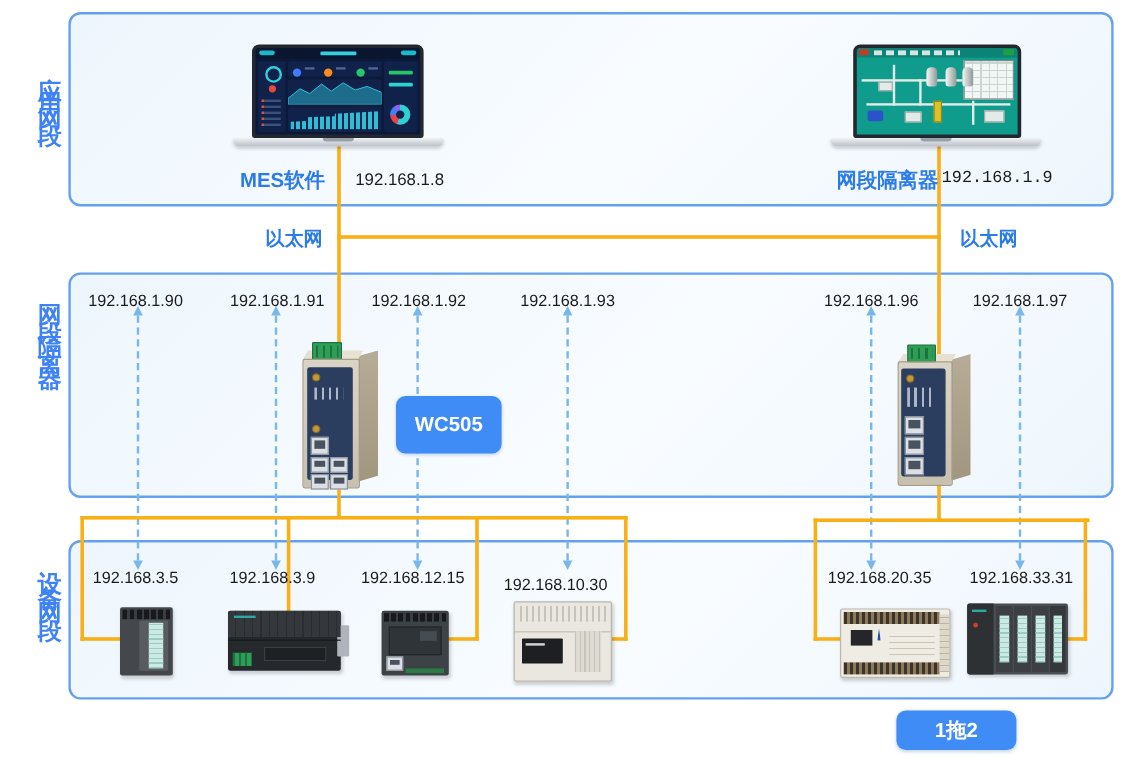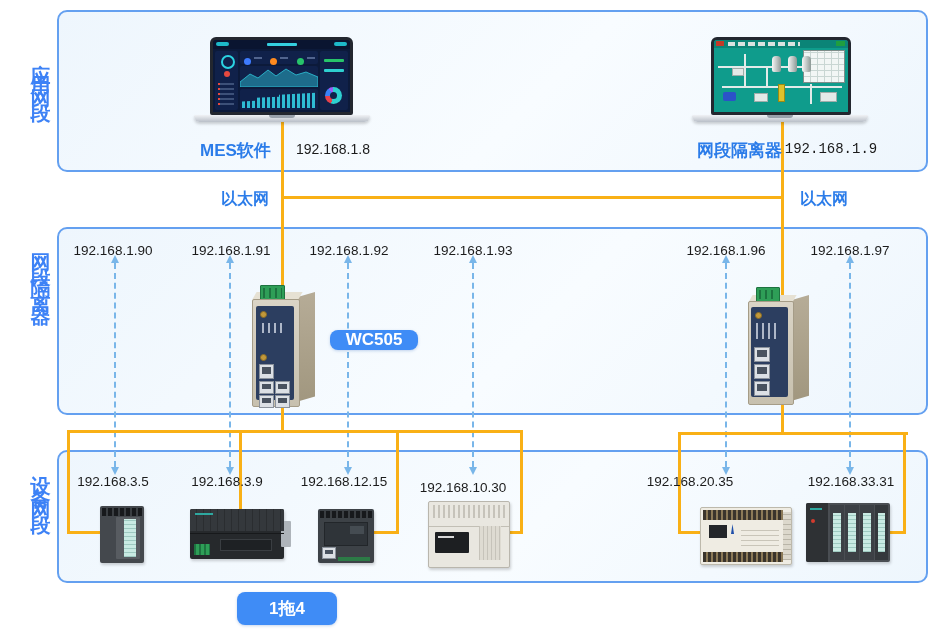--- a/index.html
+++ b/index.html
@@ -222,27 +222,27 @@
     <div class="front" style="left:4px;top:18px;width:44px;height:102px;"></div>
     <div class="panel" style="left:7px;top:24px;width:37px;height:90px;">
       <div class="gdot" style="left:4px;top:5px;"></div>
       <div class="dgrid" style="left:5px;top:16px;height:16px;"></div>
       <div class="rj45" style="left:3px;top:40px;width:14px;height:13px;"></div>
       <div class="rj45" style="left:3px;top:57px;width:14px;height:13px;"></div>
       <div class="rj45" style="left:3px;top:74px;width:14px;height:13px;"></div>
     </div>
   </div>
 
-  <div class="chip" style="left:330px;top:330px;width:88px;height:20px;">WC505</div>
+  <div class="chip" style="left:330px;top:330px;width:88px;height:48px;">WC505</div>
 
   <div class="ip" style="left:113px;top:474px;">192.168.3.5</div>
   <div class="ip" style="left:227px;top:474px;">192.168.3.9</div>
   <div class="ip" style="left:344px;top:474px;">192.168.12.15</div>
   <div class="ip" style="left:463px;top:480px;">192.168.10.30</div>
-  <div class="ip" style="left:690px;top:474px;text-align:right;">192.168.20.35</div>
+  <div class="ip" style="left:733px;top:474px;text-align:right;">192.168.20.35</div>
   <div class="ip" style="left:851px;top:474px;">192.168.33.31</div>
 
   <div class="plc" style="left:100px;top:506px;width:44px;height:57px;background:#44484d;">
     <div class="tex-slots" style="position:absolute;left:2px;top:2px;right:2px;height:8px;"></div>
     <div style="position:absolute;left:16px;top:11px;width:24px;height:42px;background:#585c61;border-radius:1px;"></div>
     <div class="mint" style="position:absolute;left:24px;top:13px;width:12px;height:38px;"></div>
   </div>
 
   <div class="plc" style="left:190px;top:509px;width:94px;height:50px;background:#26292c;">
     <div style="position:absolute;right:-7px;top:12px;width:10px;height:26px;background:#aeb4ba;border-radius:1px;"></div>
@@ -299,15 +299,15 @@
         <div class="mint" style="position:absolute;left:3px;top:8px;width:8px;bottom:8px;"></div>
       </div>
     <div style="position:absolute;left:54px;top:2px;width:14px;height:55px;background:#3c4045;">
         <div class="mint" style="position:absolute;left:3px;top:8px;width:8px;bottom:8px;"></div>
       </div>
     <div style="position:absolute;left:69px;top:2px;width:13px;height:55px;background:#34383c;">
         <div class="mint" style="position:absolute;left:3px;top:8px;width:7px;bottom:8px;"></div>
       </div>
   </div>
 
-  <div class="chip" style="left:237px;top:592px;width:100px;height:33px;">1拖4</div>
+  <div class="chip" style="left:747px;top:592px;width:100px;height:33px;">1拖2</div>
 
 </div>
 
 </body></html>

